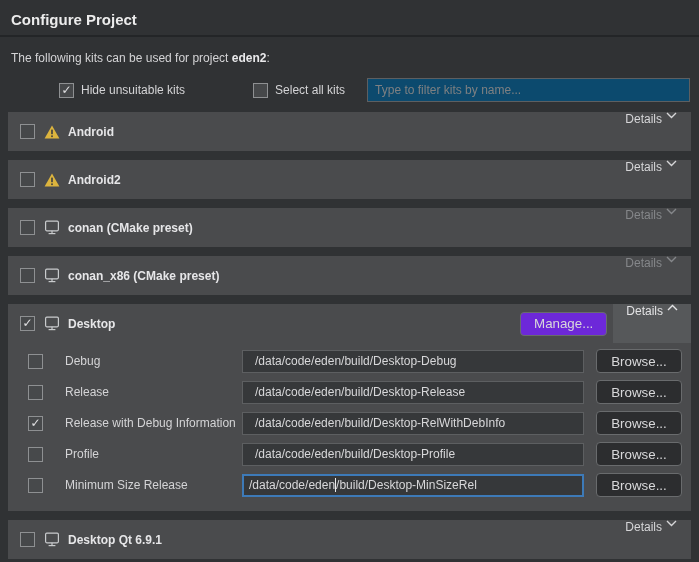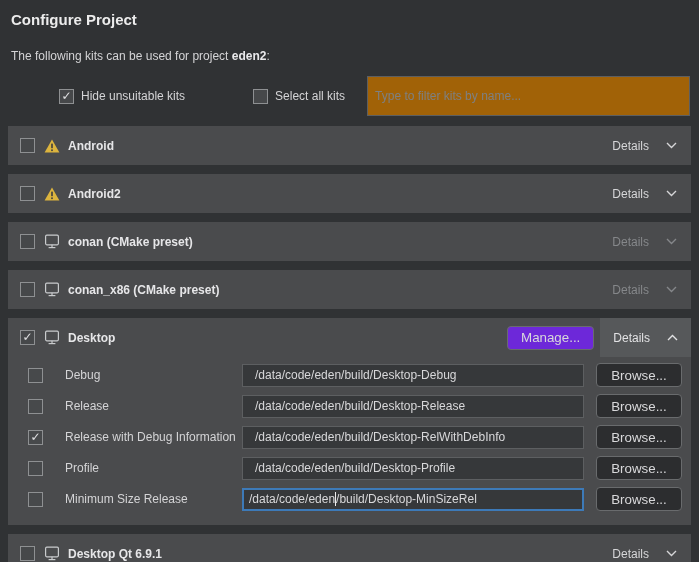--- a/index.html
+++ b/index.html
@@ -29,34 +29,34 @@
     display: inline-flex; align-items: center; justify-content: center;
     position: relative;
   }
   .cb.checked::after {
     content: "\2713";
     color: #e2e2e4; font-size: 12px; line-height: 1; margin-top: -1px;
   }
   .cb-label { margin-left: 7px; color: #d4d4d6; white-space: nowrap; }
   .ctrl-group { display: flex; margin-right: 20px; padding-left: 48px; }
   .filter-input {
-    flex: 1; height: 40px; margin-left: 2px;
-    background: #a16207; border: 1px solid #5d5f61; color: #d8d8da;
+    flex: 1; height: 24px; margin-left: 2px;
+    background: #0c4a6e; border: 1px solid #5d5f61; color: #d8d8da;
     font-family: inherit; font-size: 12px; padding: 0 7px; outline: none;
   }
   .filter-input::placeholder { color: #7e8082; }
 
   .kits { display: flex; flex-direction: column; gap: 9px; padding: 10px 8px 0 8px; }
   .kit { background: #4a4b4d; }
   .kit-header { height: 39px; display: flex; align-items: center; padding-left: 12px; }
   .kit-icon { margin-left: 9px; display: inline-flex; flex: 0 0 auto; }
   .kit-name { font-weight: bold; color: #e6e6e8; margin-left: 8px; white-space: nowrap; }
   .spacer { flex: 1; }
   .details-btn {
-    height: 100%; display: flex; align-items: center; gap: 17px;
+    height: 100%; display: flex; gap: 4px;
     padding: 0 14px; color: #d6d6d8; cursor: default; user-select: none;
   }
   .details-btn.dimmed { color: #85878a; }
   .details-btn.active { background: #56585a; color: #e2e2e4; padding: 0 13px; }
   .manage-btn {
     height: 24px; padding: 0 13px; margin-right: 6px;
     background: #6d28d9; border: 1px solid #696b6d; border-radius: 4px;
     color: #d8d8da; display: flex; align-items: center; white-space: nowrap;
   }
 

